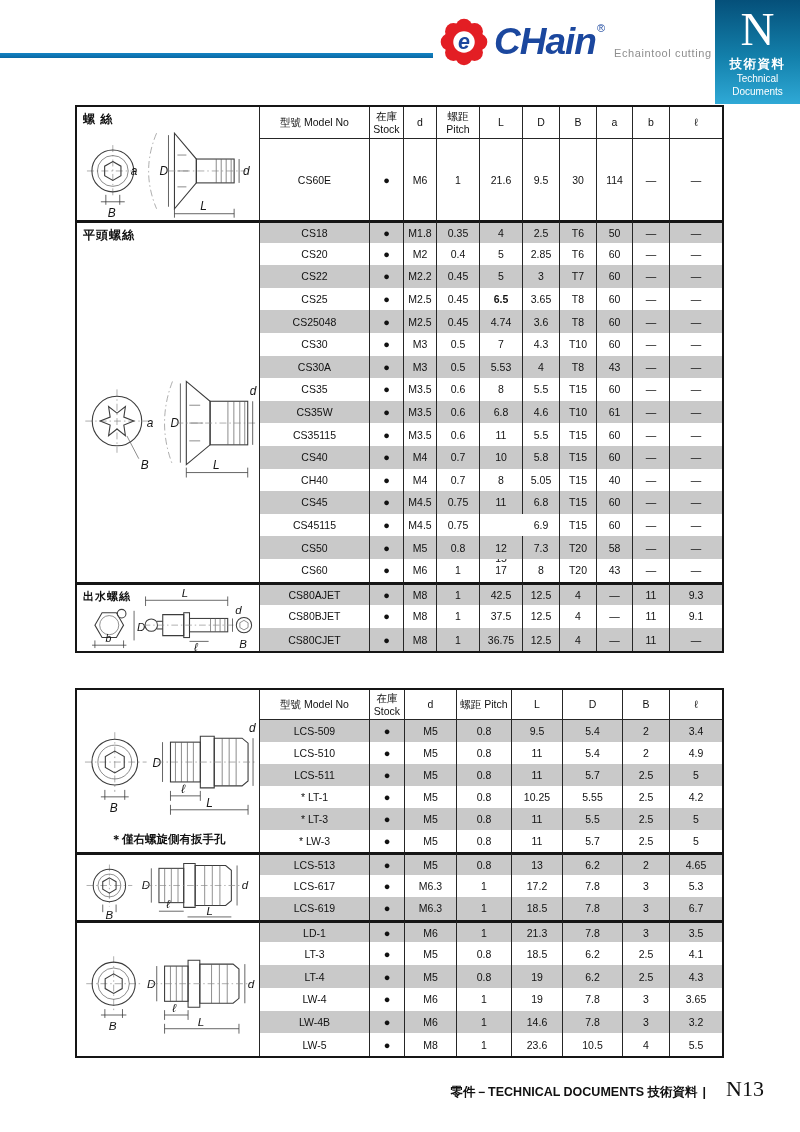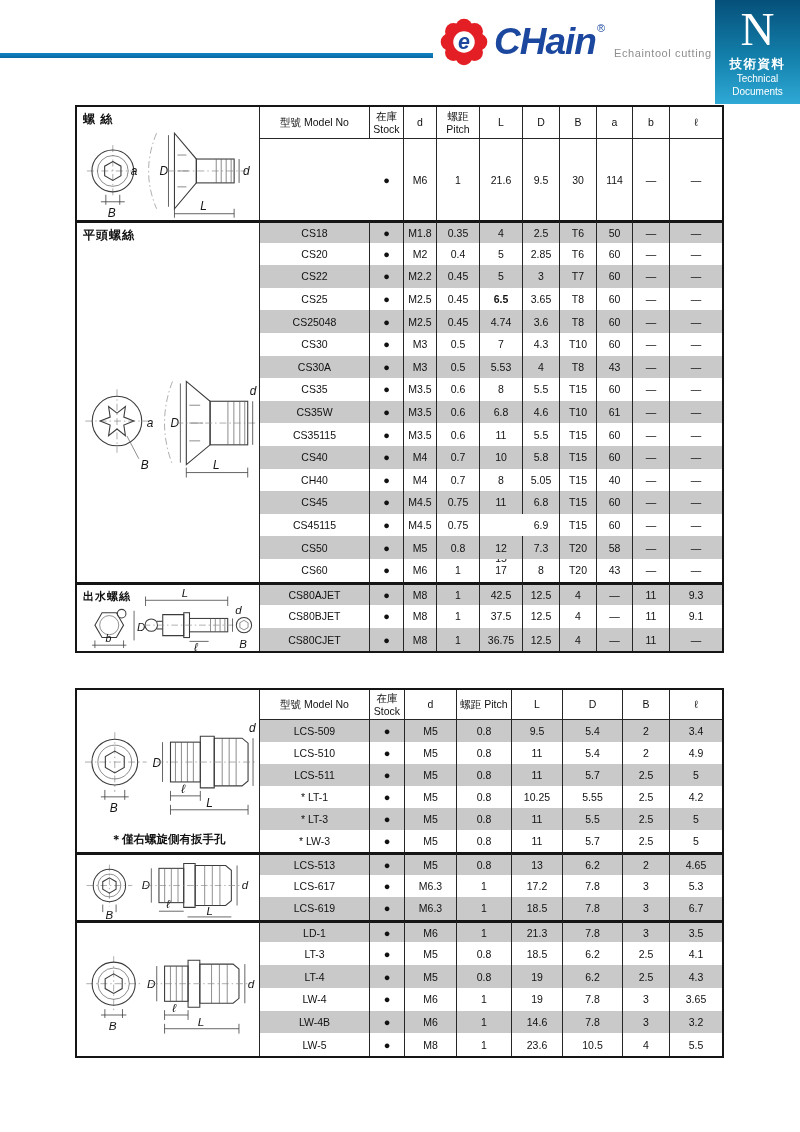--- a/index.html
+++ b/index.html
@@ -204,20 +204,21 @@
 Stock</div>
       <div class="hcell" style="grid-area: 1 / 4;">d</div>
       <div class="hcell" style="grid-area: 1 / 5;">螺距
 Pitch</div>
       <div class="hcell" style="grid-area: 1 / 6;">L</div>
       <div class="hcell" style="grid-area: 1 / 7;">D</div>
       <div class="hcell" style="grid-area: 1 / 8;">B</div>
       <div class="hcell" style="grid-area: 1 / 9;">a</div>
       <div class="hcell" style="grid-area: 1 / 10;">b</div>
       <div class="hcell last" style="grid-area: 1 / 11;">ℓ</div>
+      <div class="cell" style="grid-area: 2 / 2;">CS60E</div>
       <div class="cell dot" style="grid-area: 2 / 3;">●</div>
       <div class="cell" style="grid-area: 2 / 4;">M6</div>
       <div class="cell" style="grid-area: 2 / 5;">1</div>
       <div class="cell" style="grid-area: 2 / 6;">21.6</div>
       <div class="cell" style="grid-area: 2 / 7;">9.5</div>
       <div class="cell" style="grid-area: 2 / 8;">30</div>
       <div class="cell" style="grid-area: 2 / 9;">114</div>
       <div class="cell" style="grid-area: 2 / 10;">—</div>
       <div class="cell last" style="grid-area: 2 / 11;">—</div>
       <div class="cell secTop gray" style="grid-area: 3 / 2;">CS18</div>
@@ -643,13 +644,18 @@
       <div class="cell" style="grid-area: 16 / 2;">LW-5</div>
       <div class="cell dot" style="grid-area: 16 / 3;">●</div>
       <div class="cell" style="grid-area: 16 / 4;">M8</div>
       <div class="cell" style="grid-area: 16 / 5;">1</div>
       <div class="cell" style="grid-area: 16 / 6;">23.6</div>
       <div class="cell" style="grid-area: 16 / 7;">10.5</div>
       <div class="cell" style="grid-area: 16 / 8;">4</div>
       <div class="cell last" style="grid-area: 16 / 9;">5.5</div>
     </div>
 
+  <div class="footer">
+    <span class="ftext">零件－TECHNICAL DOCUMENTS 技術資料</span>
+    <span class="fsep">|</span>
+    <span class="fpage">N13</span>
+  </div>
 </div>
 
 </body></html>

